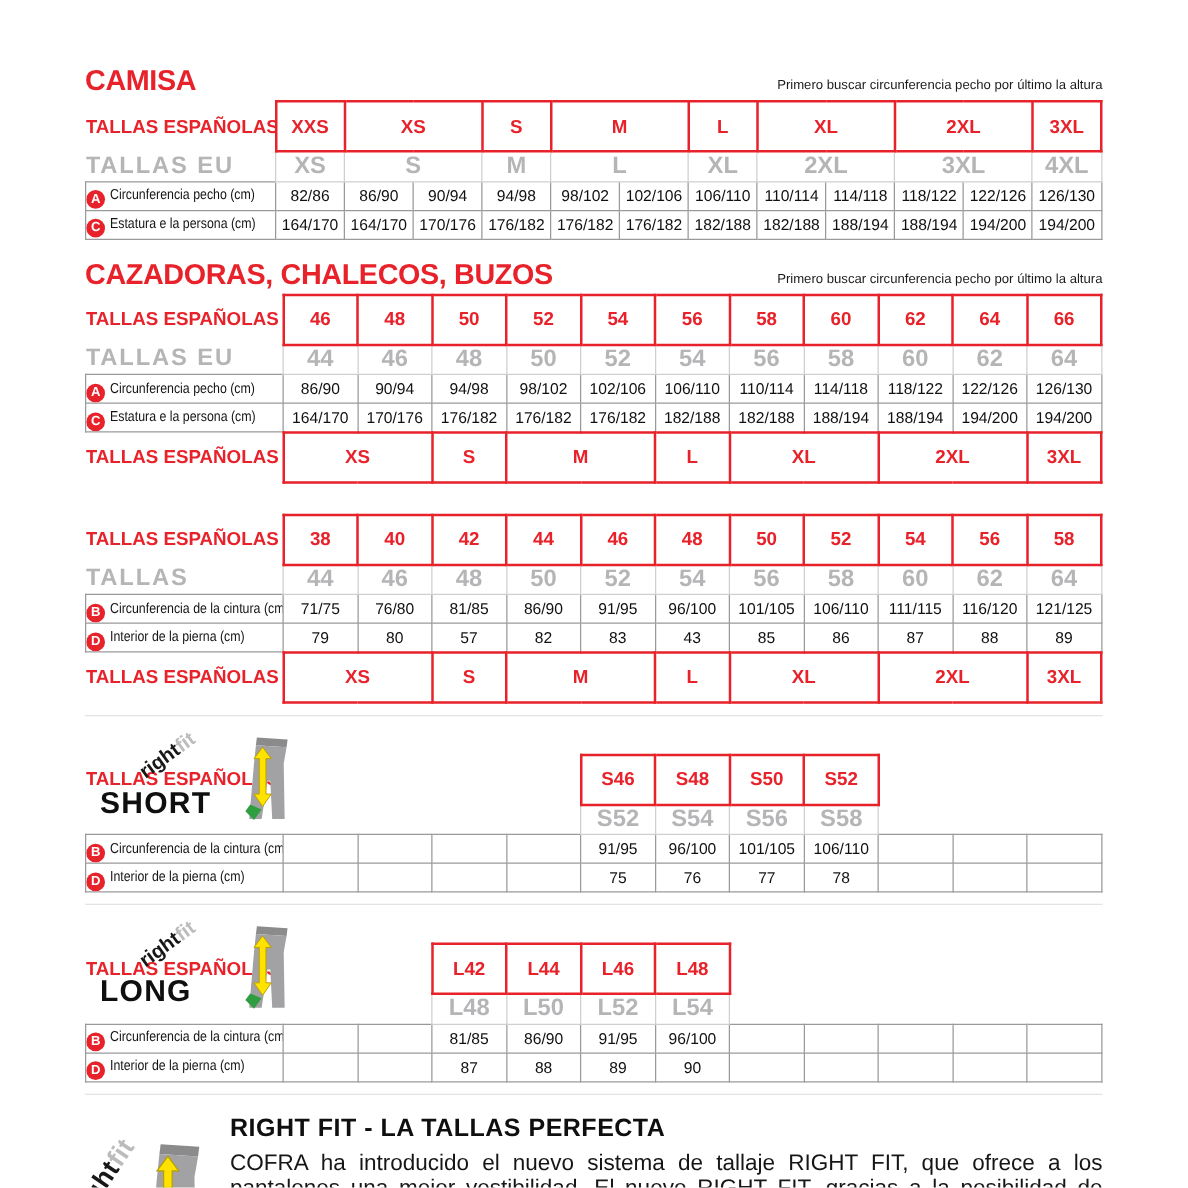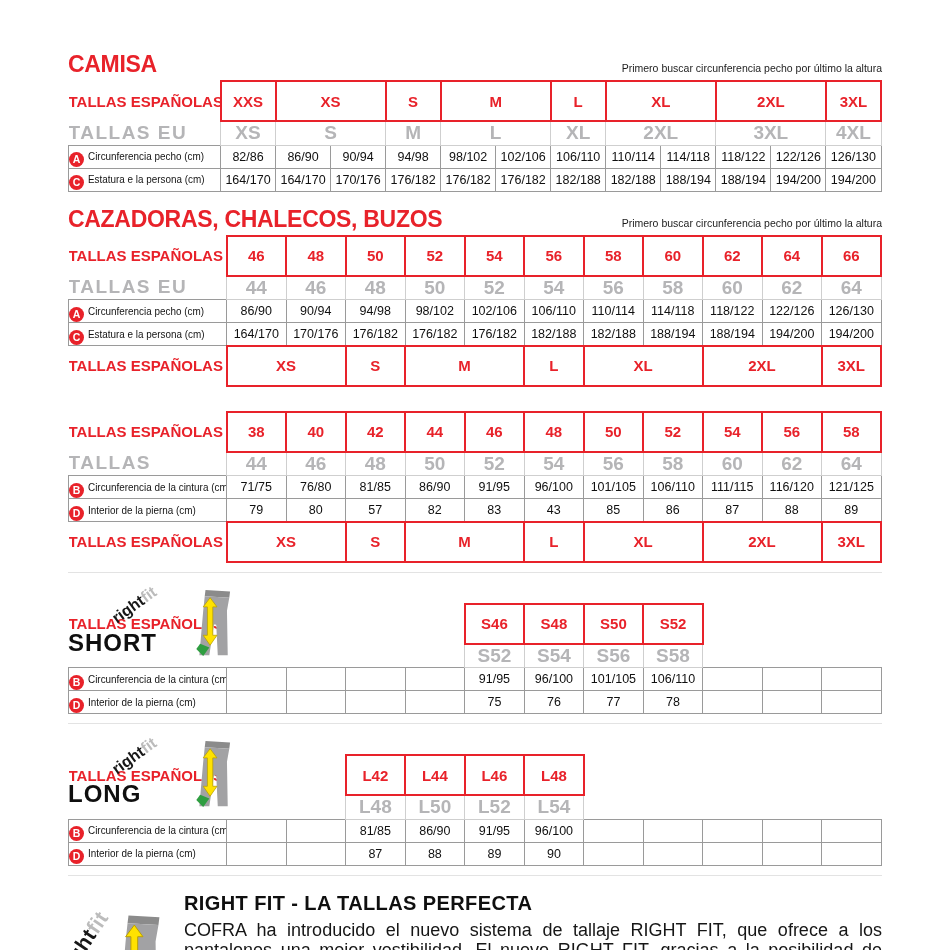--- a/index.html
+++ b/index.html
@@ -37,21 +37,21 @@
 
   .circ{display:inline-block;width:15px;height:15px;border-radius:50%;background:var(--red);
         color:#fff;font-size:10.5px;font-weight:bold;line-height:15px;text-align:center;
         vertical-align:-3px;margin-right:4px;}
   .lbl-txt{display:inline-block;font-size:11.5px;transform:scaleX(0.86);transform-origin:0 50%;}
 
   .sep{border:none;border-top:1px solid #e3e3e3;margin:9px 0 0 0;}
 
   
   .rf-section{position:relative;padding-top:30px;margin-bottom:9px;}
-  .rf-title{position:absolute;left:0;top:56px;font-size:24px;font-weight:bold;letter-spacing:1px;color:#0f0f0f;}
+  .rf-title{position:absolute;left:12px;top:56px;font-size:24px;font-weight:bold;letter-spacing:1px;color:#0f0f0f;}
   .rf-logo{pointer-events:none;}
   .rf-logo.sm{position:absolute;left:46px;top:-2px;width:160px;height:106px;z-index:2;}
   .rf-logo.sm svg{position:absolute;right:34px;top:6px;width:46px;height:92px;}
   .rf-logo.sm .rf-words{position:absolute;left:0;top:40px;font-size:16px;transform:rotate(-36deg);transform-origin:left center;}
   .rf-words{font-weight:bold;white-space:nowrap;}
   .rf-words .w1{color:#171717;}
   .rf-words .w2{color:#bcbcbc;}
 
   
   .rf-bottom{display:flex;gap:10px;margin-top:12px;}

